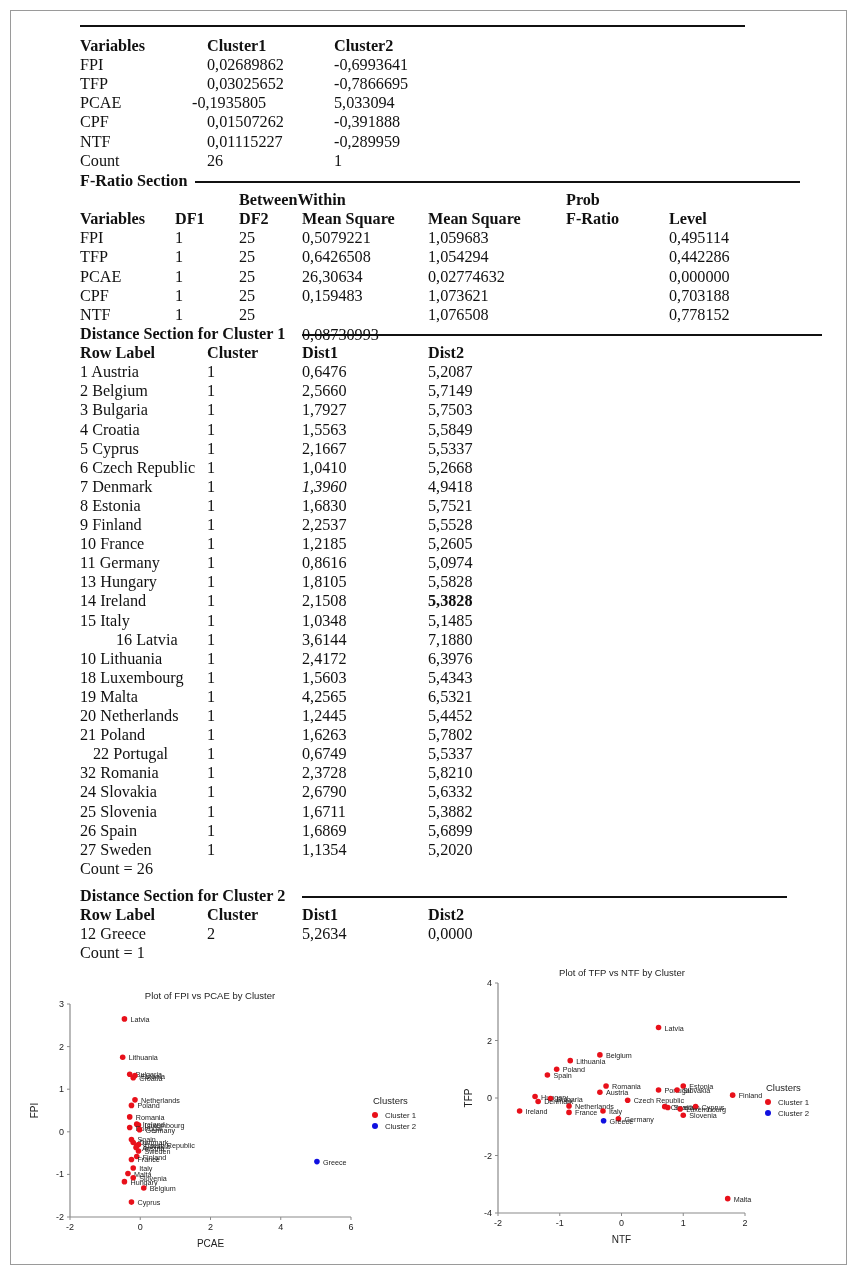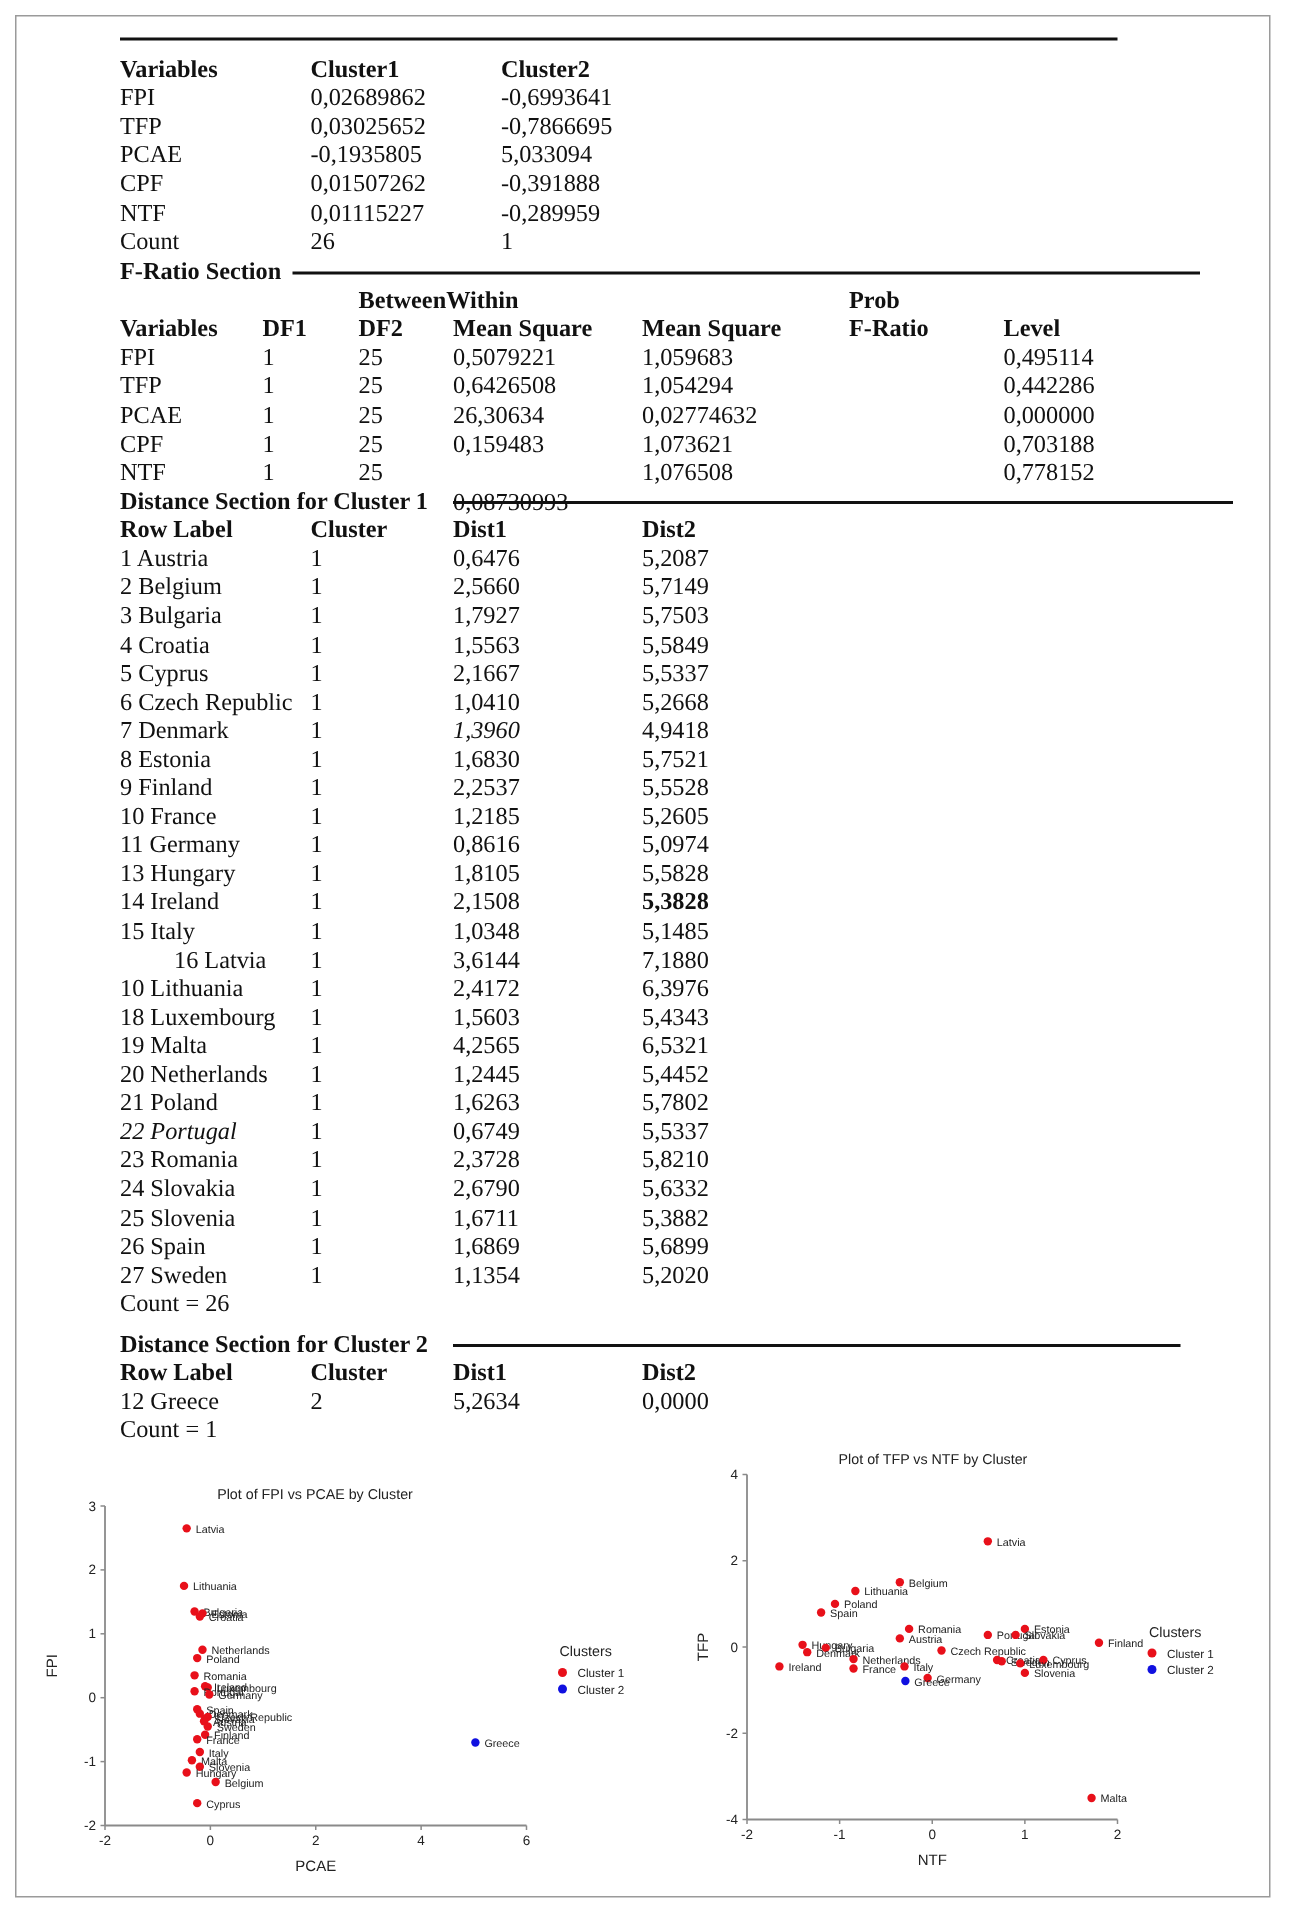--- a/index.html
+++ b/index.html
@@ -31,21 +31,21 @@
         <span style="left: 127px;">0,02689862</span>
         <span style="left: 254px;">-0,6993641</span>
       </div>
       <div class="row" style="top: 59.2px;">
         <span style="left: 0px;">TFP</span>
         <span style="left: 127px;">0,03025652</span>
         <span style="left: 254px;">-0,7866695</span>
       </div>
       <div class="row" style="top: 78.3px;">
         <span style="left: 0px;">PCAE</span>
-        <span style="left: 127px;">-0,1935805</span>
+        <span style="left: 112px;">-0,1935805</span>
         <span style="left: 254px;">5,033094</span>
       </div>
       <div class="row" style="top: 97.4px;">
         <span style="left: 0px;">CPF</span>
         <span style="left: 127px;">0,01507262</span>
         <span style="left: 254px;">-0,391888</span>
       </div>
       <div class="row" style="top: 116.5px;">
         <span style="left: 0px;">NTF</span>
         <span style="left: 127px;">0,01115227</span>
@@ -237,27 +237,27 @@
         <span style="left: 222px;">1,2445</span>
         <span style="left: 348px;">5,4452</span>
       </div>
       <div class="row" style="top: 710.1px;">
         <span style="left: 0px;">21 Poland</span>
         <span style="left: 127px;">1</span>
         <span style="left: 222px;">1,6263</span>
         <span style="left: 348px;">5,7802</span>
       </div>
       <div class="row" style="top: 729.2px;">
-        <span style="left: 0px; font-style: italic;">22 Portugal</span>
+        <span style="left: 13px;">22 Portugal</span>
         <span style="left: 127px;">1</span>
         <span style="left: 222px;">0,6749</span>
         <span style="left: 348px;">5,5337</span>
       </div>
       <div class="row" style="top: 748.3px;">
-        <span style="left: 0px;">23 Romania</span>
+        <span style="left: 0px;">32 Romania</span>
         <span style="left: 127px;">1</span>
         <span style="left: 222px;">2,3728</span>
         <span style="left: 348px;">5,8210</span>
       </div>
       <div class="row" style="top: 767.4px;">
         <span style="left: 0px;">24 Slovakia</span>
         <span style="left: 127px;">1</span>
         <span style="left: 222px;">2,6790</span>
         <span style="left: 348px;">5,6332</span>
       </div>

